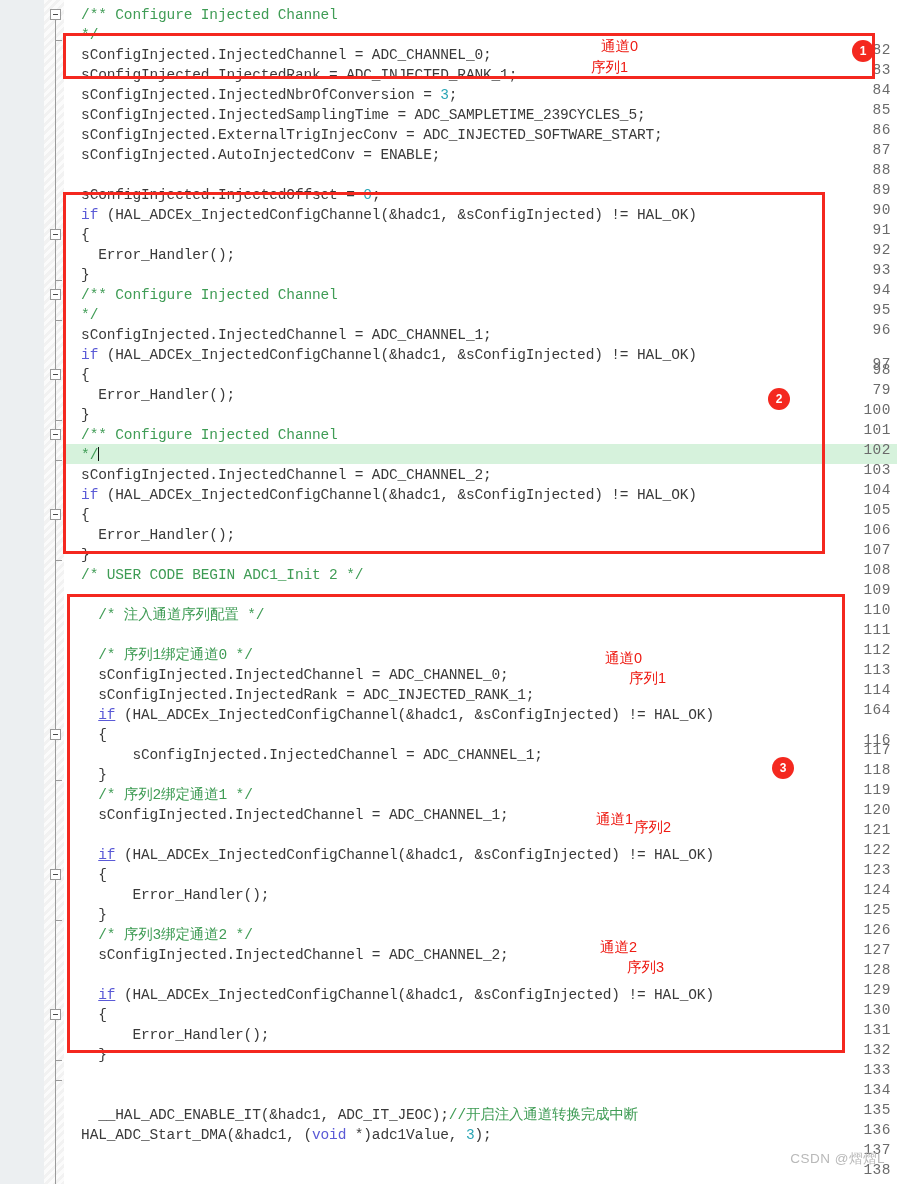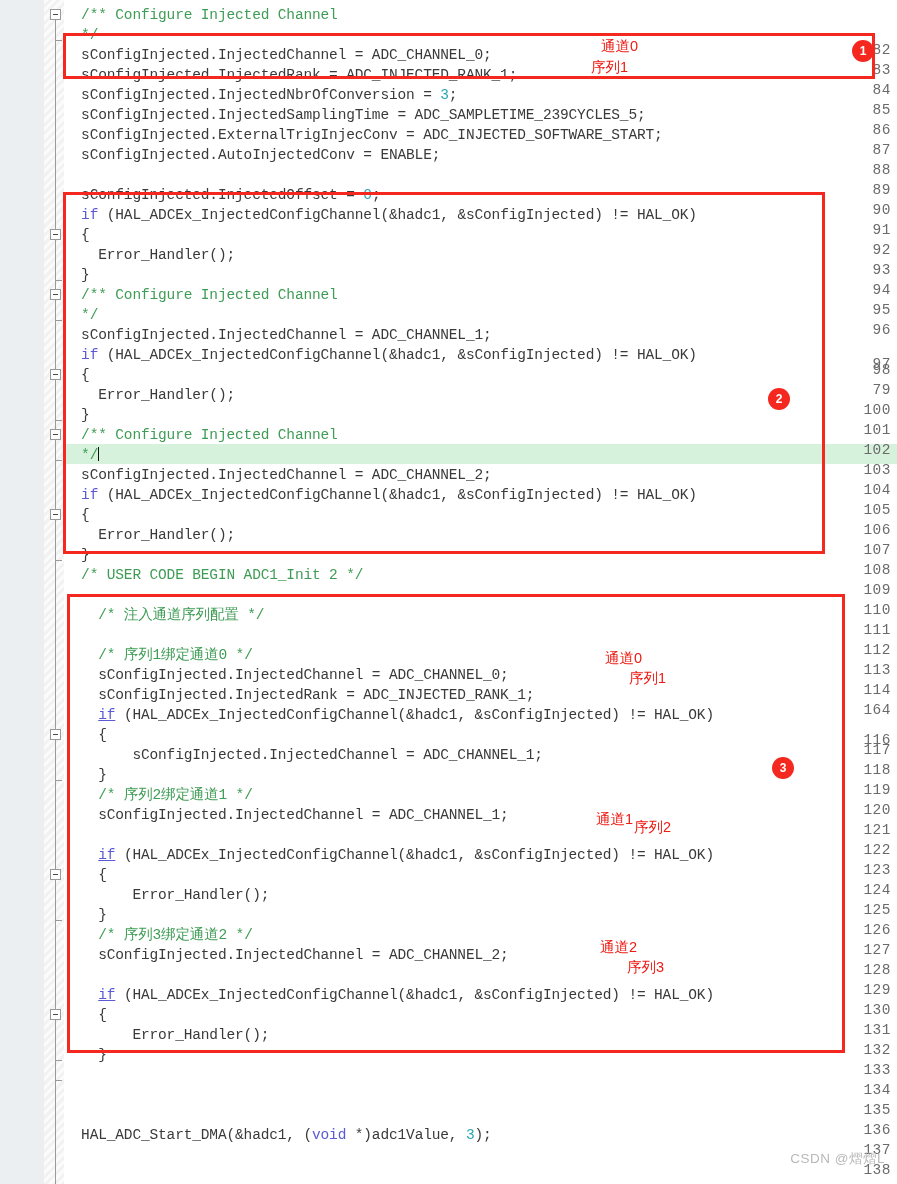--- a/index.html
+++ b/index.html
@@ -304,20 +304,21 @@
       <div class="cl" style="top: 865px;"><span>    {</span></div>
       <div class="cl" style="top: 885px;"><span>        Error_Handler();</span></div>
       <div class="cl" style="top: 905px;"><span>    }</span></div>
       <div class="cl" style="top: 925px;"><span class="cmt">    /* 序列3绑定通道2 */</span></div>
       <div class="cl" style="top: 945px;"><span>    sConfigInjected.InjectedChannel = ADC_CHANNEL_2;</span></div>
       <div class="cl" style="top: 985px;"><span>    </span><span class="kwu">if</span><span> (HAL_ADCEx_InjectedConfigChannel(&amp;hadc1, &amp;sConfigInjected) != HAL_OK)</span></div>
       <div class="cl" style="top: 1005px;"><span>    {</span></div>
       <div class="cl" style="top: 1025px;"><span>        Error_Handler();</span></div>
       <div class="cl" style="top: 1045px;"><span>    }</span></div>
       <div class="cl" style="top: 1065px;"><span></span></div>
+      <div class="cl" style="top: 1105px;"><span>    __HAL_ADC_ENABLE_IT(&amp;hadc1, ADC_IT_JEOC);</span><span class="cmt">//开启注入通道转换完成中断</span></div>
       <div class="cl" style="top: 1125px;"><span>  HAL_ADC_Start_DMA(&amp;hadc1, (</span><span class="kw">void</span><span> *)adc1Value, </span><span class="num">3</span><span>);</span></div>
       <div class="cl" style="top: 1165px;"><span></span></div>
     </div>
 
   <div id="annotation-layer">
       <div class="abox" style="left: 63px; top: 33px; width: 812px; height: 46px;"></div>
       <div class="abox" style="left: 63px; top: 192px; width: 762px; height: 362px;"></div>
       <div class="abox" style="left: 67px; top: 594px; width: 778px; height: 459px;"></div>
       <div class="badge" style="left: 852px; top: 40px;">1</div>
       <div class="badge" style="left: 768px; top: 388px;">2</div>

